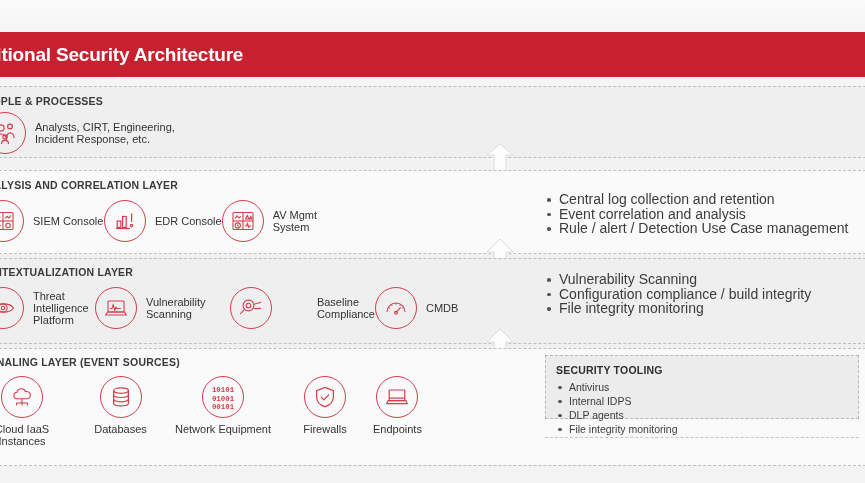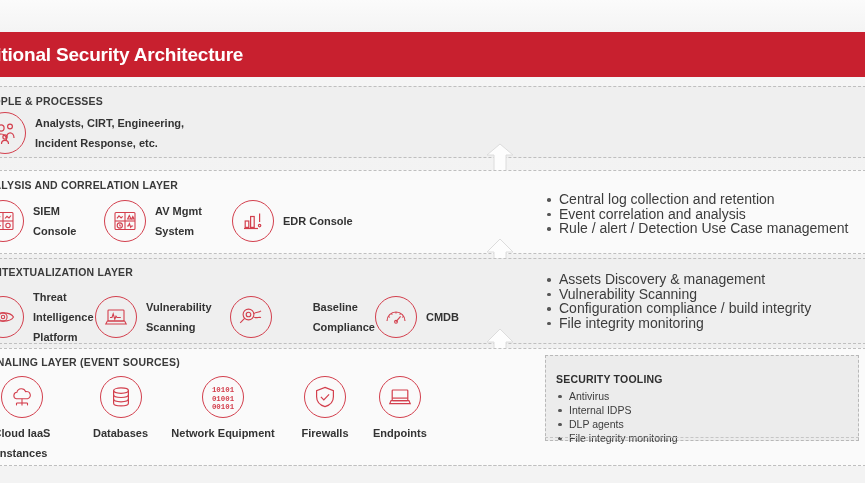--- a/index.html
+++ b/index.html
@@ -57,46 +57,45 @@
   .row{position:absolute;display:flex;align-items:center;}
   .node{display:flex;align-items:center;}
   .circ{
     width:40px;height:40px;border-radius:50%;
     border:1.4px solid #d33f4d;
     display:flex;align-items:center;justify-content:center;
     flex:0 0 auto;background:transparent;
   }
   .circ svg{display:block;}
   .node-label{
-    margin-left:9px;font-size:11px;line-height:20px;color:#333;
+    margin-left:9px;font-size:11px;line-height:12px;color:#333;
     white-space:pre-line;
-    font-weight:bold;
   }
   .node-label.below{
     margin-left:0;margin-top:5px;text-align:center;font-size:11px;
   }
   .node.vert{flex-direction:column;align-items:center;}
 
   
   .bullets{position:absolute;}
   .bullets ul{list-style:none;margin:0;padding:0;}
   .bullets li{
     font-size:14px;line-height:14.5px;color:#3c3c3c;
     padding-left:14px;position:relative;white-space:nowrap;
   }
   .bullets li:before{
     content:"";position:absolute;left:2px;top:6px;
     width:3.5px;height:3.5px;border-radius:50%;background:#555;
   }
 
   
   .tooling{
-    position:absolute;left:545px;top:355px;width:314px;height:86px;
+    position:absolute;left:545px;top:355px;width:314px;height:64px;
     background:#ececec;border:1px dashed #b8b8b8;box-sizing:border-box;
-    padding:17px 10px 0 10px;
+    padding:8px 10px 0 10px;
   }
   .tooling .t-title{
     font-size:10.5px;font-weight:bold;color:#2e2e2e;letter-spacing:.2px;
     margin-bottom:4px;
   }
   .tooling .cols{display:flex;gap:0;}
   .tooling ul{list-style:none;margin:0;padding:0;}
   .tooling li{
     font-size:10.5px;line-height:14px;color:#3c3c3c;
     padding-left:13px;position:relative;white-space:nowrap;
@@ -171,52 +170,52 @@
           <rect x="2" y="3.5" width="20" height="17" rx="1"></rect>
           <line x1="2" y1="12" x2="22" y2="12"></line>
           <line x1="12" y1="3.5" x2="12" y2="20.5"></line>
           <path d="M4 9.6 h1.4 v-3 h1.3 v3 h1.3 v-2 h1.3"></path>
           <path d="M14 9.5 l2-2.2 2 1.6 2-2.4"></path>
           <path d="M4 16.8 l1.4 0 1-2.2 1.2 3.4 1-1.2 1.4 0"></path>
           <circle cx="17" cy="16.5" r="2.2"></circle>
         </svg>
       </div>
       <div class="node-label">SIEM Console</div>
+    </div>
+
+    <div class="node">
+      <div class="circ">
+        <svg width="24" height="24" viewBox="0 0 24 24" fill="none" stroke="#d33f4d" stroke-width="1.2">
+          <path d="M3 19.5 h14"></path>
+          <rect x="4.2" y="12" width="3.6" height="6.4"></rect>
+          <rect x="9.6" y="7.5" width="3.6" height="10.9"></rect>
+          <line x1="18.6" y1="4.5" x2="18.6" y2="13"></line>
+          <circle cx="18.6" cy="16.6" r="1.2"></circle>
+        </svg>
+      </div>
+      <div class="node-label">EDR Console</div>
     </div>
 
     <div class="node" style="width:128px;">
       <div class="circ">
         <svg width="24" height="24" viewBox="0 0 24 24" fill="none" stroke="#d33f4d" stroke-width="1.1">
           <rect x="2" y="3.5" width="20" height="17" rx="1"></rect>
           <line x1="2" y1="12" x2="22" y2="12"></line>
           <line x1="12" y1="3.5" x2="12" y2="20.5"></line>
           <path d="M4 9.3 l2-2.4 2.1 2 1.6-1.6"></path>
           <path d="M14.6 10 l1.7-3.4 1.7 3.4 z"></path>
           <path d="M18.6 10 l1.2-2.4 1.2 2.4 z"></path>
           <circle cx="6.8" cy="16.5" r="2.6"></circle>
           <path d="M6.8 15.2 v1.4 l1 .7"></path>
           <path d="M14 17 l1.4 0 1-2.4 1.3 3.7 1-1.3 1.4 0"></path>
         </svg>
       </div>
       <div class="node-label">AV Mgmt
 System</div>
     </div>
-
-    <div class="node">
-      <div class="circ">
-        <svg width="24" height="24" viewBox="0 0 24 24" fill="none" stroke="#d33f4d" stroke-width="1.2">
-          <path d="M3 19.5 h14"></path>
-          <rect x="4.2" y="12" width="3.6" height="6.4"></rect>
-          <rect x="9.6" y="7.5" width="3.6" height="10.9"></rect>
-          <line x1="18.6" y1="4.5" x2="18.6" y2="13"></line>
-          <circle cx="18.6" cy="16.6" r="1.2"></circle>
-        </svg>
-      </div>
-      <div class="node-label">EDR Console</div>
-    </div>
   </div>
 
   <div class="bullets" style="left:545px;top:192px;">
     <ul>
       <li>Central log collection and retention</li>
       <li>Event correlation and analysis</li>
       <li>Rule / alert / Detection Use Case management</li>
     </ul>
   </div>
 
@@ -281,21 +280,20 @@
           <line x1="12" y1="16.6" x2="16.6" y2="11.4"></line>
           <circle cx="12" cy="16.8" r="1.4"></circle>
         </svg>
       </div>
       <div class="node-label">CMDB</div>
     </div>
   </div>
 
   <div class="bullets" style="left:545px;top:272px;">
     <ul>
-      <li>Assets Discovery &amp; management</li>
       <li>Vulnerability Scanning</li>
       <li>Configuration compliance / build integrity</li>
       <li>File integrity monitoring</li>
     </ul>
   </div>
 
   <div class="arrow" style="top:328px;">
     <svg width="36" height="30" viewBox="0 0 36 30" fill="#fdfdfd" stroke="#dcdcdc" stroke-width="1">
       <path d="M18 1 L31 14 L24 14 L24 29 L12 29 L12 14 L5 14 Z"></path>
     </svg>

